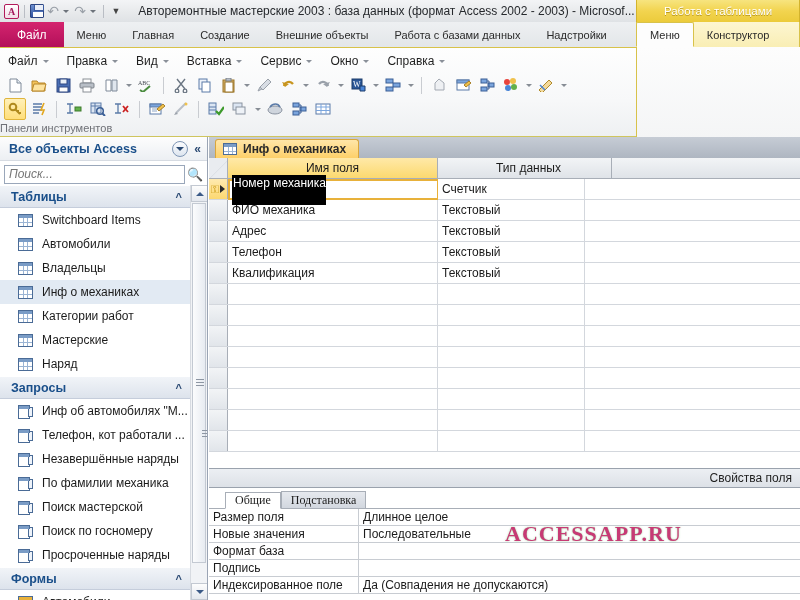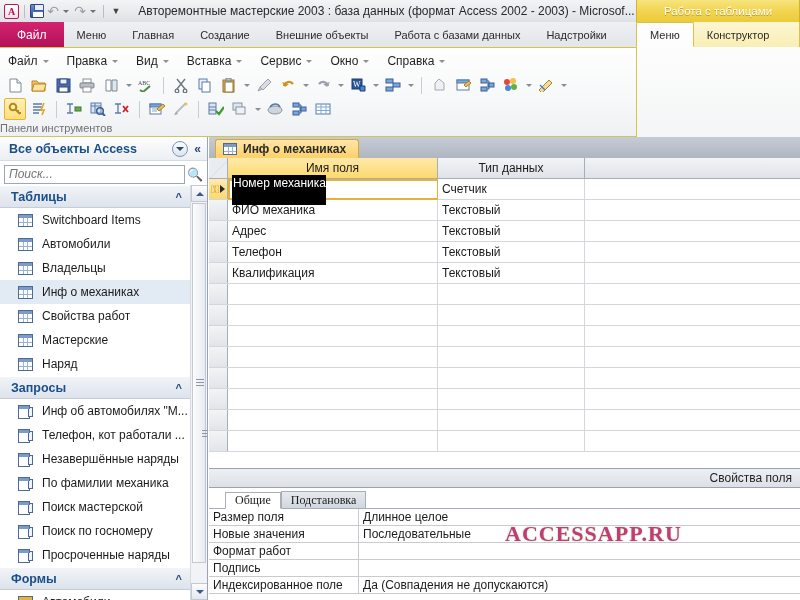--- a/index.html
+++ b/index.html
@@ -286,22 +286,22 @@
     width: 19px; border-right:1px solid #a8aeb7;
     background: linear-gradient(135deg, #e9ecf0 0%, #e9ecf0 55%, #b9bfc8 56%, #e9ecf0 58%);
   }
   .dg-head .c1 {
     width: 210px; border-right:1px solid #a8aeb7;
     background: linear-gradient(to bottom,#ffe9a8,#fcd96f);
     display:flex; align-items:center; justify-content:center;
     font-size:12px; color:#1b1b1b;
   }
   .dg-head .c2 {
-    width: 147px; border-right:1px solid #a8aeb7;
-    display:flex; align-items:center; justify-content:center; font-size:12px;
+    width: 166px; border-right:1px solid #a8aeb7;
+    display:flex; align-items:center; justify-content:center; font-size:12px;margin-left:8px;
   }
   .dg-head .c3 { flex:1; }
   .dg-row { display:flex; height:21px; border-bottom:1px solid #d3d7dd; }
   .dg-row .c0 {
     width:19px; border-right:1px solid #a8aeb7;
     background: linear-gradient(to bottom,#f2f4f6,#e1e5ea);
     display:flex; align-items:center; justify-content:center; gap:1px;
   }
   .dg-row.selrow .c0 {
     background: linear-gradient(to bottom,#ffeab0,#fcd871);
@@ -716,21 +716,21 @@
         <div class="nav-item sel">
           <span class="icon-table">
               <i></i>
             </span>
           <span>Инф о механиках</span>
         </div>
         <div class="nav-item">
           <span class="icon-table">
               <i></i>
             </span>
-          <span>Свойства работ</span>
+          <span>Категории работ</span>
         </div>
         <div class="nav-item">
           <span class="icon-table">
               <i></i>
             </span>
           <span>Мастерские</span>
         </div>
         <div class="nav-item">
           <span class="icon-table">
               <i></i>
@@ -939,21 +939,21 @@
       <div class="ptable">
         <div class="prow">
           <div class="pk">Размер поля</div>
           <div class="pv">Длинное целое</div>
         </div>
         <div class="prow">
           <div class="pk">Новые значения</div>
           <div class="pv">Последовательные</div>
         </div>
         <div class="prow">
-          <div class="pk">Формат работ</div>
+          <div class="pk">Формат база</div>
           <div class="pv"></div>
         </div>
         <div class="prow">
           <div class="pk">Подпись</div>
           <div class="pv"></div>
         </div>
         <div class="prow">
           <div class="pk">Индексированное поле</div>
           <div class="pv">Да (Совпадения не допускаются)</div>
         </div>

